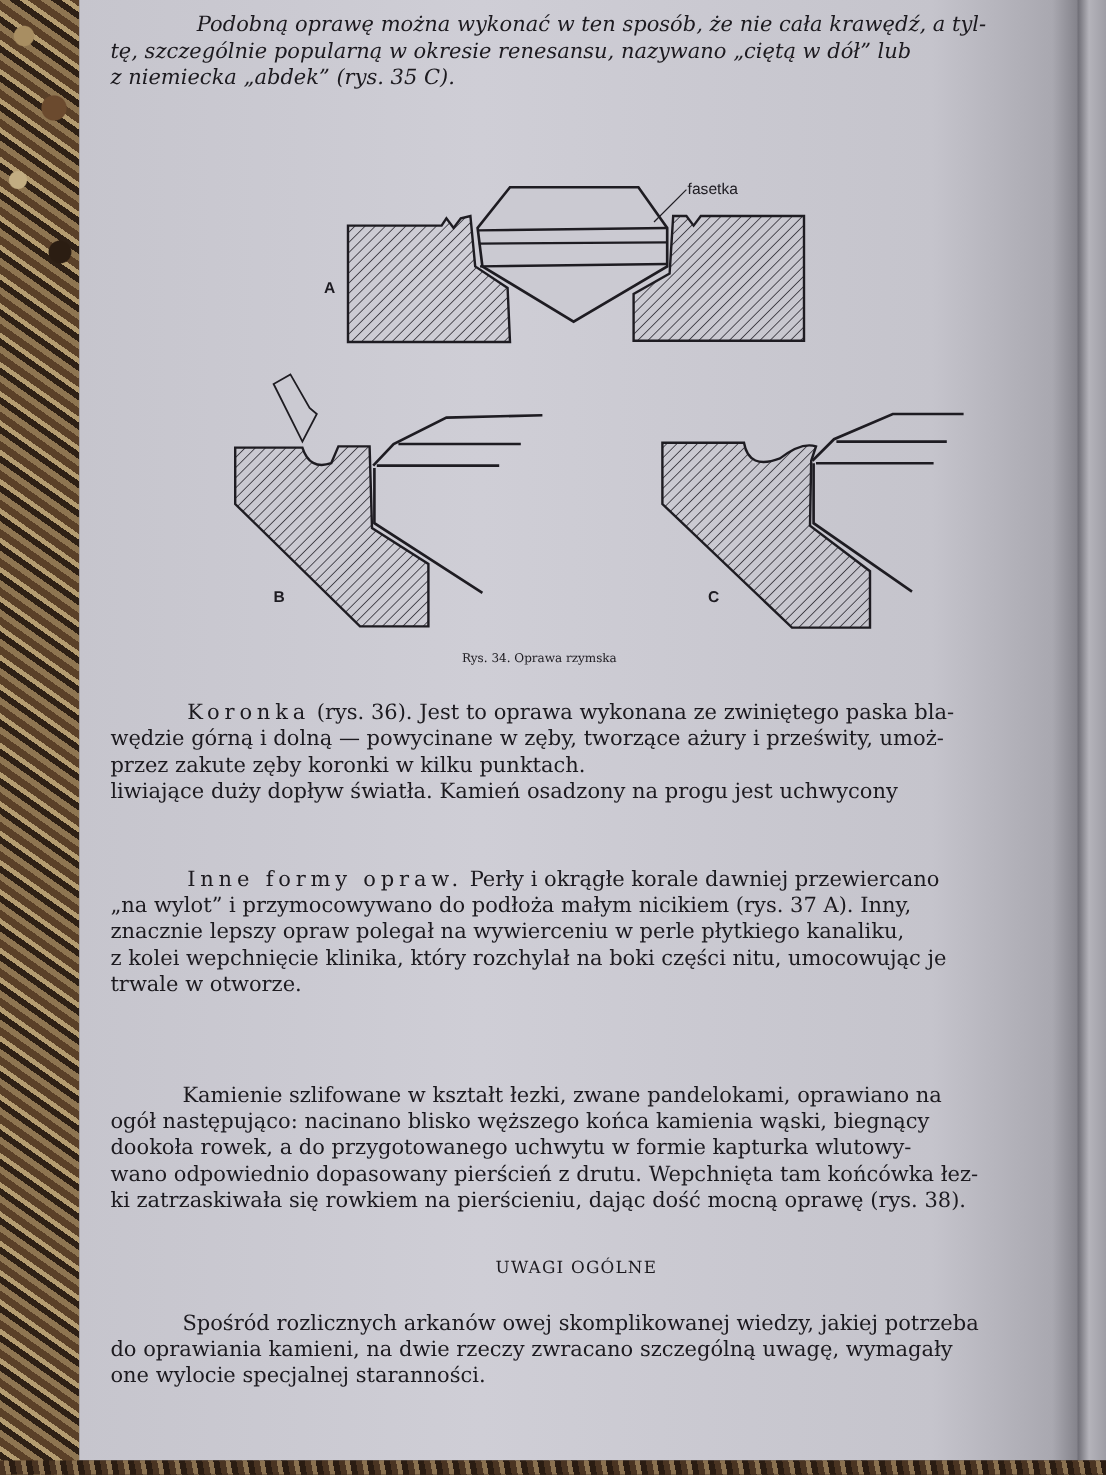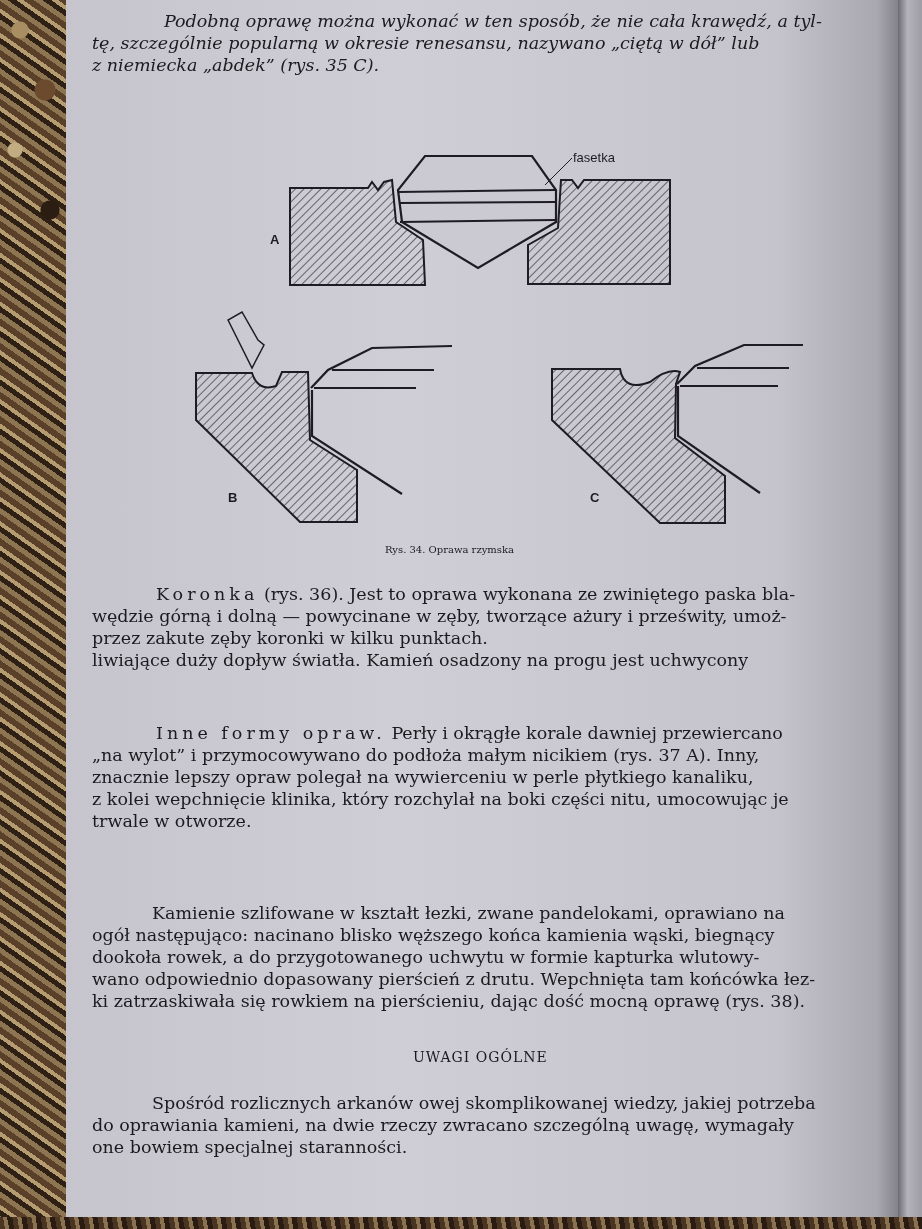--- a/index.html
+++ b/index.html
@@ -130,15 +130,15 @@
     <span class="line">ki zatrzaskiwała się rowkiem na pierścieniu, dając dość mocną oprawę (rys. 38).</span>
   </p>
 </div>
 
 <div class="heading">UWAGI OGÓLNE</div>
 
 <div class="text-block" style="top:1092px;">
   <p class="para">
     <span class="line" style="padding-left:60px;">Spośród rozlicznych arkanów owej skomplikowanej wiedzy, jakiej potrzeba</span>
     <span class="line">do oprawiania kamieni, na dwie rzeczy zwracano szczególną uwagę, wymagały</span>
-    <span class="line">one bowiem specjalnej staranności.</span>
+    <span class="line">one wylocie specjalnej staranności.</span>
   </p>
 </div>
 
 </body></html>

